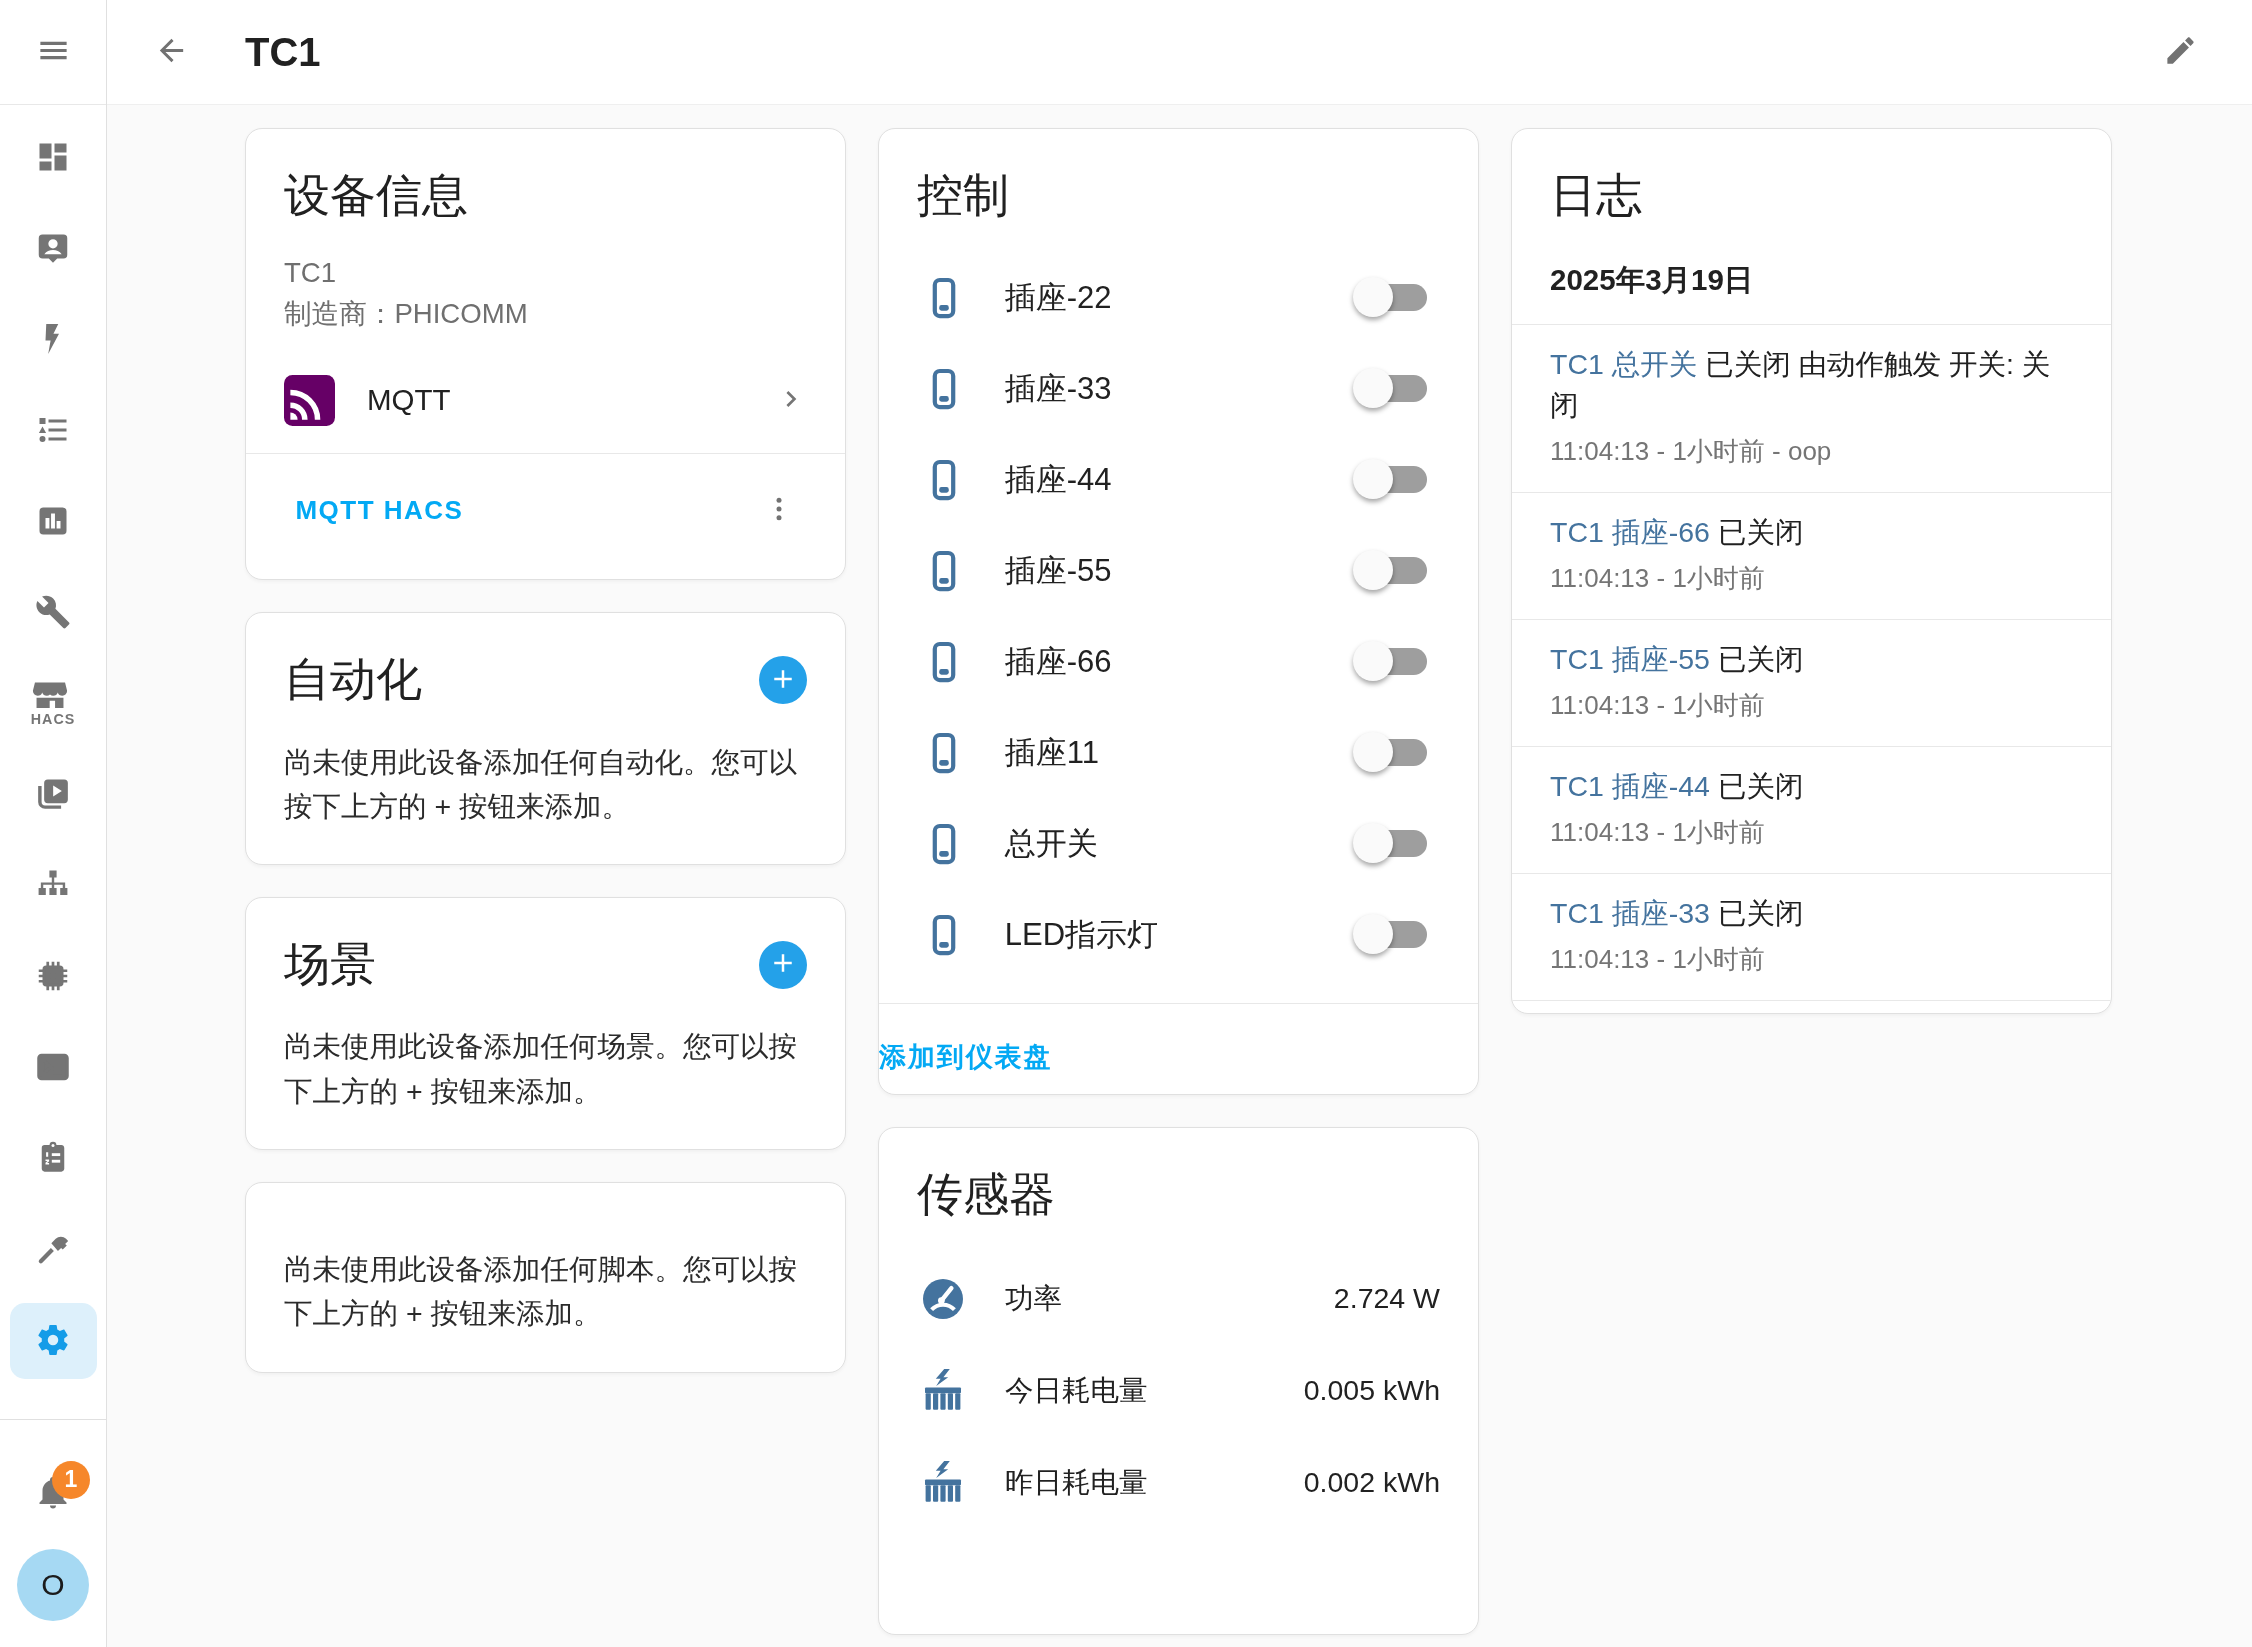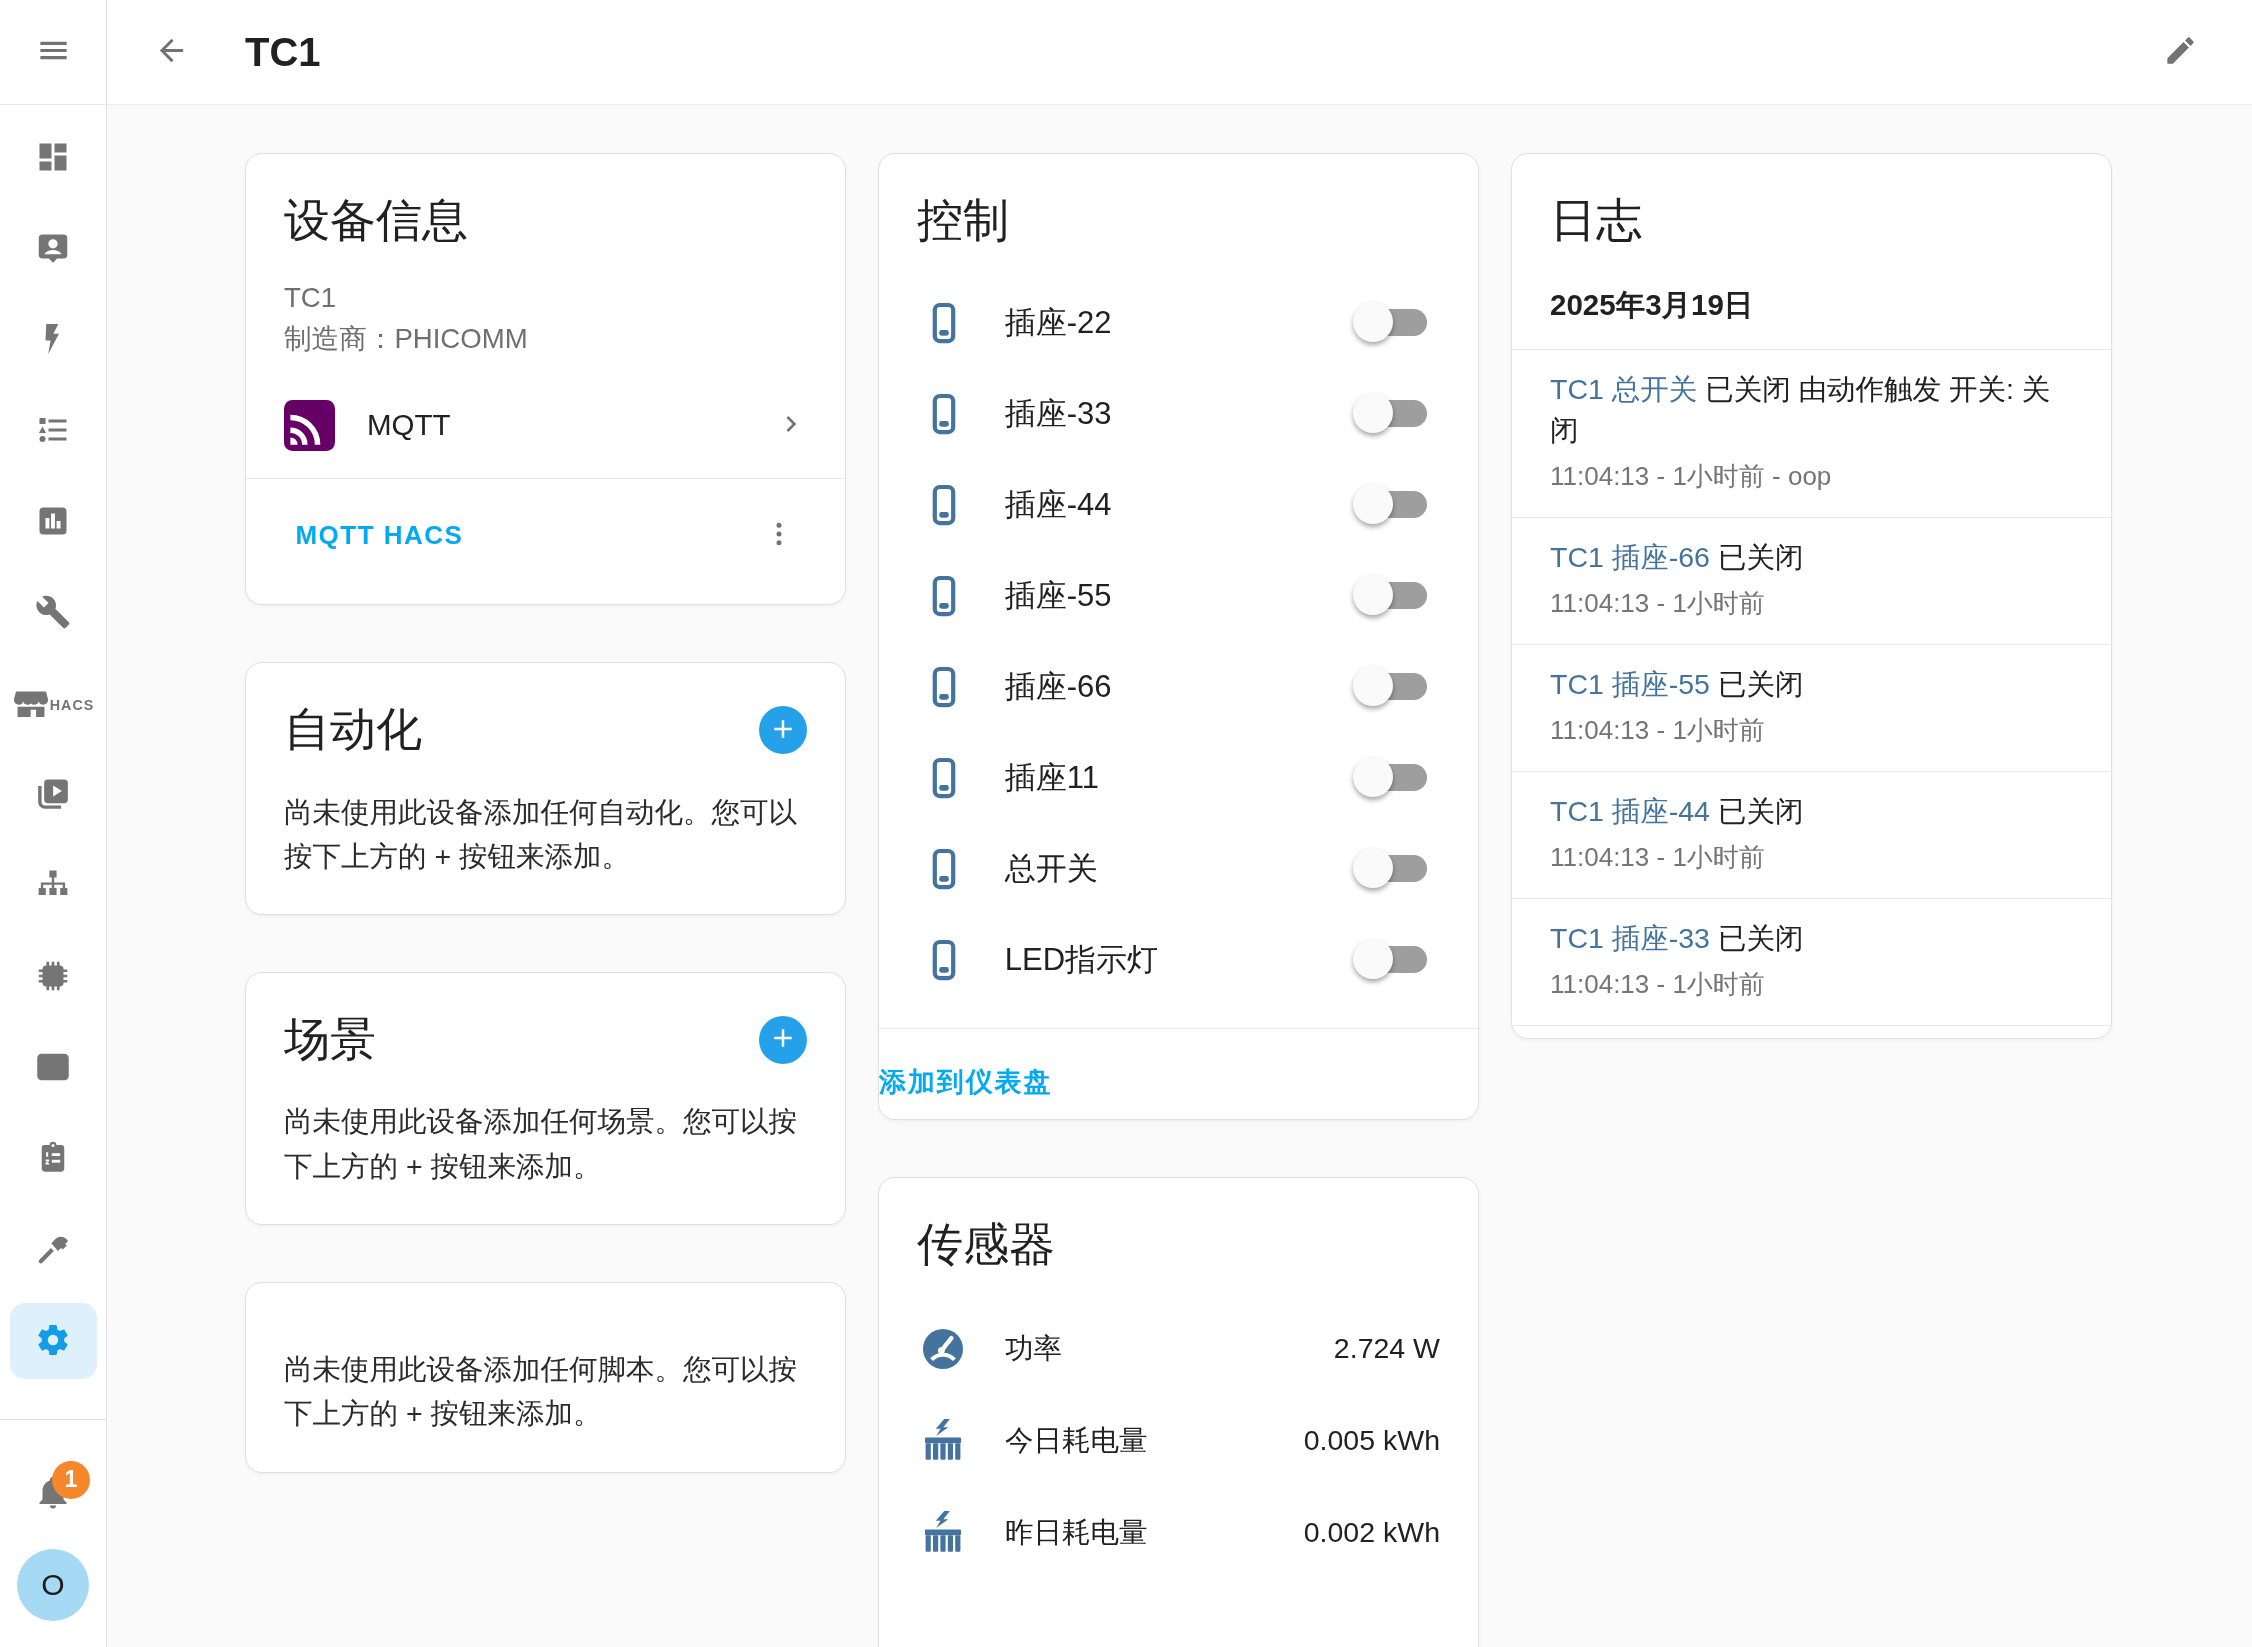--- a/index.html
+++ b/index.html
@@ -25,21 +25,21 @@
     height: 91px; display: flex; align-items: center; justify-content: center;
     cursor: pointer; position: relative;
   }
   .nav-item svg { width: 36px; height: 36px; fill: #757575; }
   .nav-item.active { }
   .nav-item.active .active-bg {
     position: absolute; left: 9.5px; right: 9.5px; top: 7.6px; bottom: 7.6px;
     background: #ddf0fb; border-radius: 15px;
   }
   .nav-item.active svg { fill: #149ce8; position: relative; }
-  .hacs-stack { display:flex; flex-direction:row; align-items:center; }
+  .hacs-stack { display:flex; flex-direction:column; align-items:flex-start; }
   .hacs-stack svg { width: 38px; height: 28.5px; }
   .hacs-label { font-size: 14.3px; font-weight: bold; color: #757575; letter-spacing: 1px; margin-top: 1px; }
   .sidebar-spacer { flex: 1; }
   .sidebar-divider { height: 1px; background: #e0e0e0; margin: 0; flex: none; }
   .sidebar-bottom { padding: 28.5px 0 17px; flex: none; }
   .bell-wrap { position: relative; }
   .badge {
     position: absolute; top: -13.3px; right: -19px; min-width: 38px; height: 38px;
     background: #f6872a; color: #fff; border-radius: 50%;
     font-size: 23px; font-weight: bold; display: flex; align-items: center; justify-content: center;
@@ -65,21 +65,21 @@
   .topbar-title { font-size: 40px; color: #212121; margin-left: 40px; flex: 1; }
   .topbar .edit { margin-right: 38px; }
   
   .content {
     position: absolute; left: 107px; top: 105px; right: 0; bottom: 0;
     padding: 23px 0 0 138px; display: flex; gap: 32px; overflow: hidden;
   }
   .col { width: 601px; flex: none; display: flex; flex-direction: column; gap: 32px; }
   .card {
     background: #fff; border: 1px solid #e0e0e0; border-radius: 17px;
-    box-shadow: 0 1.9px 3.8px rgba(0,0,0,0.04); overflow: hidden; flex: none; margin-top: 25px;
+    box-shadow: 0 1.9px 3.8px rgba(0,0,0,0.04); overflow: hidden; flex: none;
   }
   .card-pad { padding: 36px 38px; }
   .card-title { font-size: 46px; font-weight: 400; color: #212121; }
   .title-row { display: flex; align-items: center; justify-content: space-between; }
   .plus-btn {
     width: 48px; height: 48px; border-radius: 50%; background: #24a1e9; border: none;
     display: flex; align-items: center; justify-content: center; cursor: pointer; flex: none;
   }
   .plus-btn svg { width: 30px; height: 30px; fill: #fff; }
   .empty-text { font-size: 28.5px; line-height: 1.55; color: #2b2b2b; margin-top: 28.5px; }

